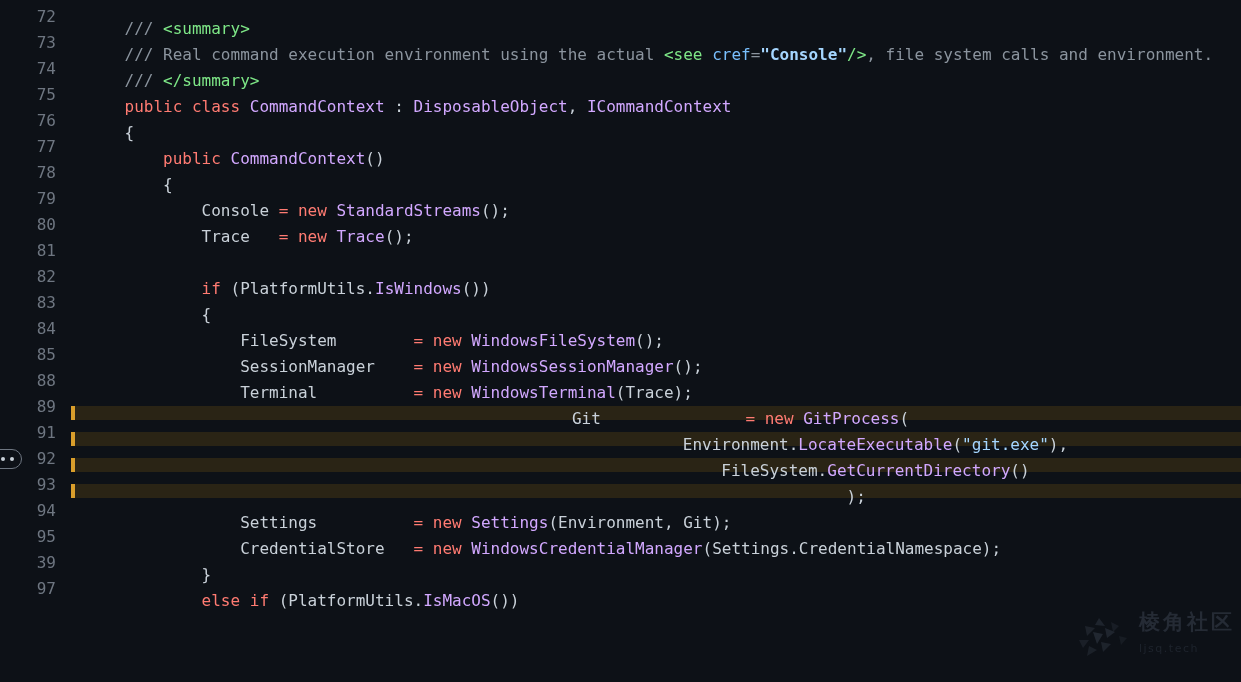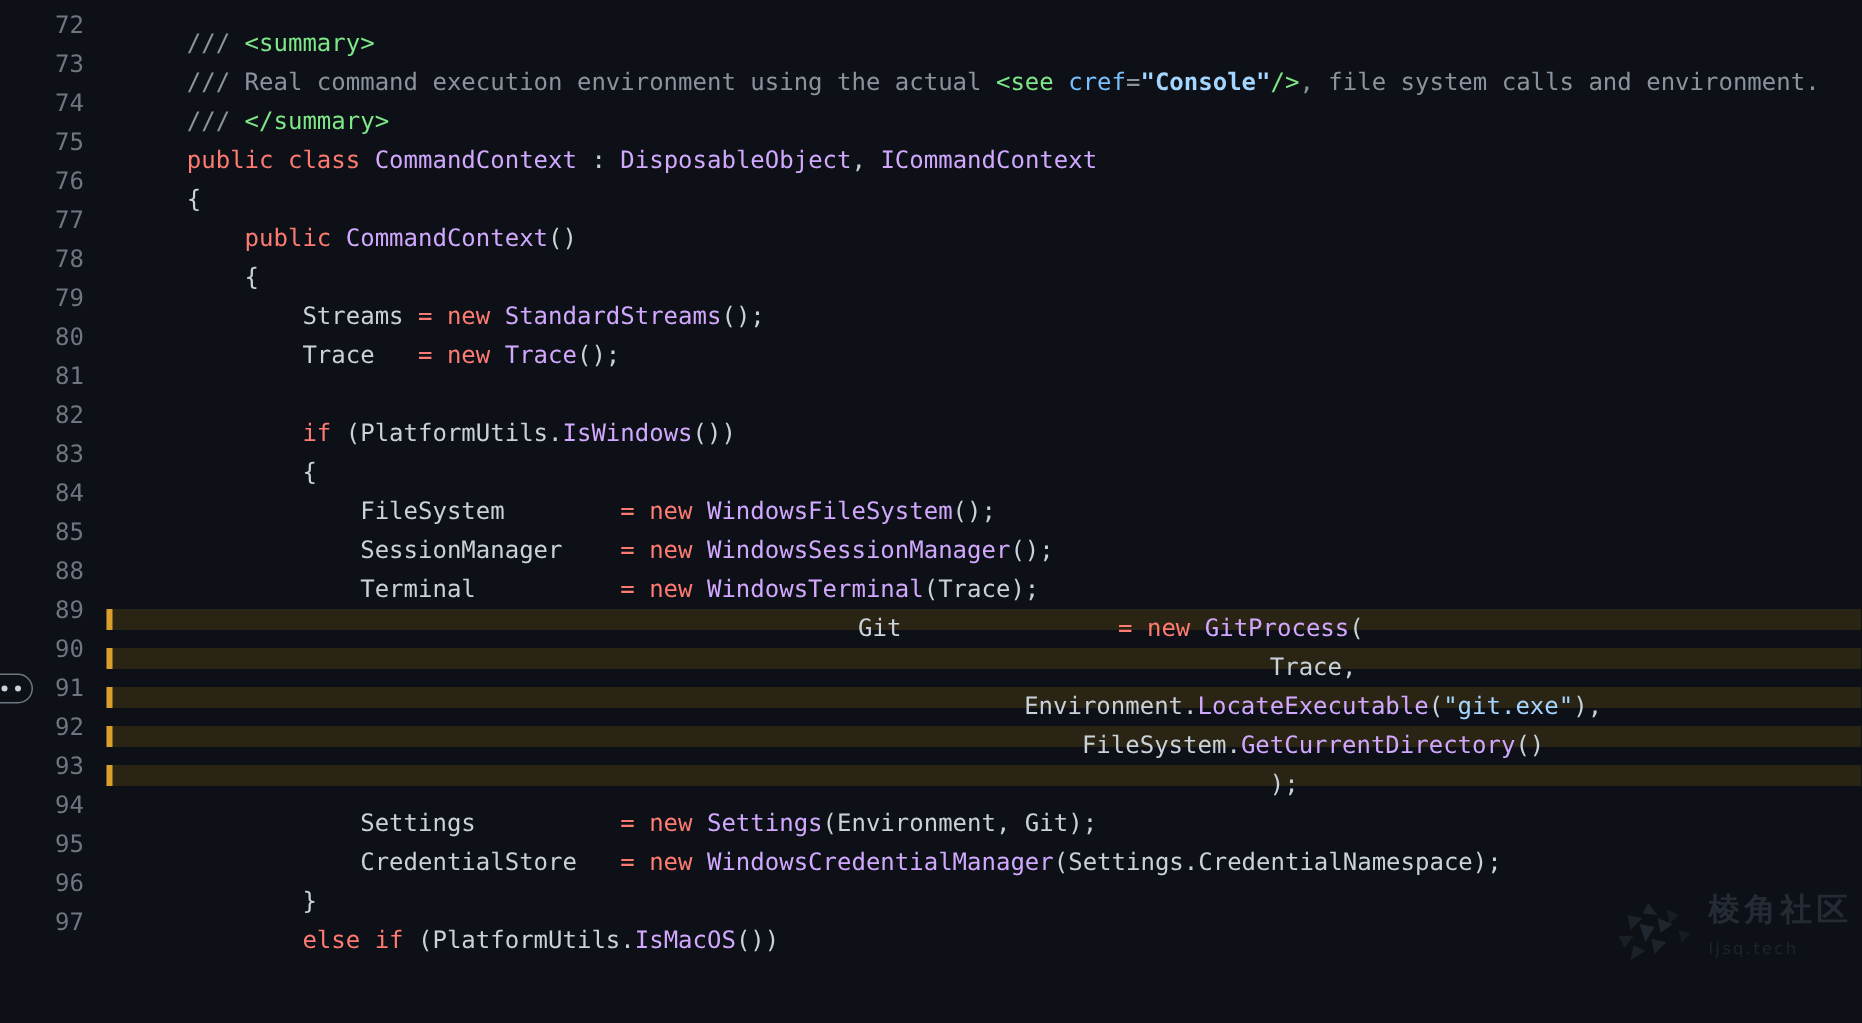--- a/index.html
+++ b/index.html
@@ -75,21 +75,21 @@
   .annotation-pill .dot {
     width: 4px;
     height: 4px;
     border-radius: 50%;
     background: #c9d1d9;
   }
 
   .watermark {
     position: absolute;
     right: 6px;
-    bottom: 32px;
+    bottom: 16px;
     display: flex;
     align-items: center;
     gap: 4px;
     pointer-events: none;
     margin-top: 20px;
   }
   .wm-logo { opacity: 0.9; }
   .wm-text { text-align: left; font-family: "DejaVu Sans", sans-serif; }
   .wm-title {
     font-size: 21px;
@@ -110,36 +110,35 @@
 <div class="viewer">
 
   <div id="code-lines">
       <div class="row"><div class="gutter">72</div><div class="codewrap">    <span class="tok-com">/// </span><span class="tok-tag">&lt;summary&gt;</span></div></div>
       <div class="row"><div class="gutter">73</div><div class="codewrap">    <span class="tok-com">/// Real command execution environment using the actual </span><span class="tok-tag">&lt;see</span><span class="tok-com"> </span><span class="tok-attr">cref</span><span class="tok-com">=</span><span class="tok-strb">"Console"</span><span class="tok-tag">/&gt;</span><span class="tok-com">, file system calls and environment.</span></div></div>
       <div class="row"><div class="gutter">74</div><div class="codewrap">    <span class="tok-com">/// </span><span class="tok-tag">&lt;/summary&gt;</span></div></div>
       <div class="row"><div class="gutter">75</div><div class="codewrap">    <span class="tok-key">public class </span><span class="tok-typ">CommandContext</span><span class="tok-pln"> : </span><span class="tok-typ">DisposableObject</span><span class="tok-pln">, </span><span class="tok-typ">ICommandContext</span></div></div>
       <div class="row"><div class="gutter">76</div><div class="codewrap">    <span class="tok-pln">{</span></div></div>
       <div class="row"><div class="gutter">77</div><div class="codewrap">        <span class="tok-key">public </span><span class="tok-typ">CommandContext</span><span class="tok-pln">()</span></div></div>
       <div class="row"><div class="gutter">78</div><div class="codewrap">        <span class="tok-pln">{</span></div></div>
-      <div class="row"><div class="gutter">79</div><div class="codewrap">            <span class="tok-pln">Streams </span><span class="tok-key">= new </span><span class="tok-typ">StandardStreams</span><span class="tok-pln">();</span></div></div>
+      <div class="row"><div class="gutter">79</div><div class="codewrap">            <span class="tok-pln">Console </span><span class="tok-key">= new </span><span class="tok-typ">StandardStreams</span><span class="tok-pln">();</span></div></div>
       <div class="row"><div class="gutter">80</div><div class="codewrap">            <span class="tok-pln">Trace   </span><span class="tok-key">= new </span><span class="tok-typ">Trace</span><span class="tok-pln">();</span></div></div>
       <div class="row"><div class="gutter">81</div><div class="codewrap"></div></div>
       <div class="row"><div class="gutter">82</div><div class="codewrap">            <span class="tok-key">if </span><span class="tok-pln">(PlatformUtils.</span><span class="tok-typ">IsWindows</span><span class="tok-pln">())</span></div></div>
       <div class="row"><div class="gutter">83</div><div class="codewrap">            <span class="tok-pln">{</span></div></div>
       <div class="row"><div class="gutter">84</div><div class="codewrap">                <span class="tok-pln">FileSystem        </span><span class="tok-key">= new </span><span class="tok-typ">WindowsFileSystem</span><span class="tok-pln">();</span></div></div>
       <div class="row"><div class="gutter">85</div><div class="codewrap">                <span class="tok-pln">SessionManager    </span><span class="tok-key">= new </span><span class="tok-typ">WindowsSessionManager</span><span class="tok-pln">();</span></div></div>
       <div class="row"><div class="gutter">88</div><div class="codewrap">                <span class="tok-pln">Terminal          </span><span class="tok-key">= new </span><span class="tok-typ">WindowsTerminal</span><span class="tok-pln">(Trace);</span></div></div>
       <div class="row hl"><div class="gutter">89</div><div class="codewrap">                <span class="tok-pln">Git               </span><span class="tok-key">= new </span><span class="tok-typ">GitProcess</span><span class="tok-pln">(</span></div></div>
-      <div class="row hl"><div class="gutter">90</div><div class="codewrap">                                            <span class="tok-pln">Trace,</span></div></div>
       <div class="row hl"><div class="gutter">91</div><div class="codewrap">                                            <span class="tok-pln">Environment.</span><span class="tok-typ">LocateExecutable</span><span class="tok-pln">(</span><span class="tok-str">"git.exe"</span><span class="tok-pln">),</span></div></div>
       <div class="row hl"><div class="gutter">92</div><div class="codewrap">                                            <span class="tok-pln">FileSystem.</span><span class="tok-typ">GetCurrentDirectory</span><span class="tok-pln">()</span></div></div>
       <div class="row hl"><div class="gutter">93</div><div class="codewrap">                                        <span class="tok-pln">);</span></div></div>
       <div class="row"><div class="gutter">94</div><div class="codewrap">                <span class="tok-pln">Settings          </span><span class="tok-key">= new </span><span class="tok-typ">Settings</span><span class="tok-pln">(Environment, Git);</span></div></div>
       <div class="row"><div class="gutter">95</div><div class="codewrap">                <span class="tok-pln">CredentialStore   </span><span class="tok-key">= new </span><span class="tok-typ">WindowsCredentialManager</span><span class="tok-pln">(Settings.CredentialNamespace);</span></div></div>
-      <div class="row"><div class="gutter">96</div><div class="codewrap">            <span class="tok-pln">}</span></div></div>
+      <div class="row"><div class="gutter">39</div><div class="codewrap">            <span class="tok-pln">}</span></div></div>
       <div class="row"><div class="gutter">97</div><div class="codewrap">            <span class="tok-key">else if </span><span class="tok-pln">(PlatformUtils.</span><span class="tok-typ">IsMacOS</span><span class="tok-pln">())</span></div></div>
     </div>
 
   <div class="annotation-pill" id="annotation-pill" style="top: 449px;">
     <span class="dot"></span>
     <span class="dot"></span>
   </div>
 
   <div class="watermark">
     <svg class="wm-logo" width="64" height="48" viewBox="0 0 64 48">

